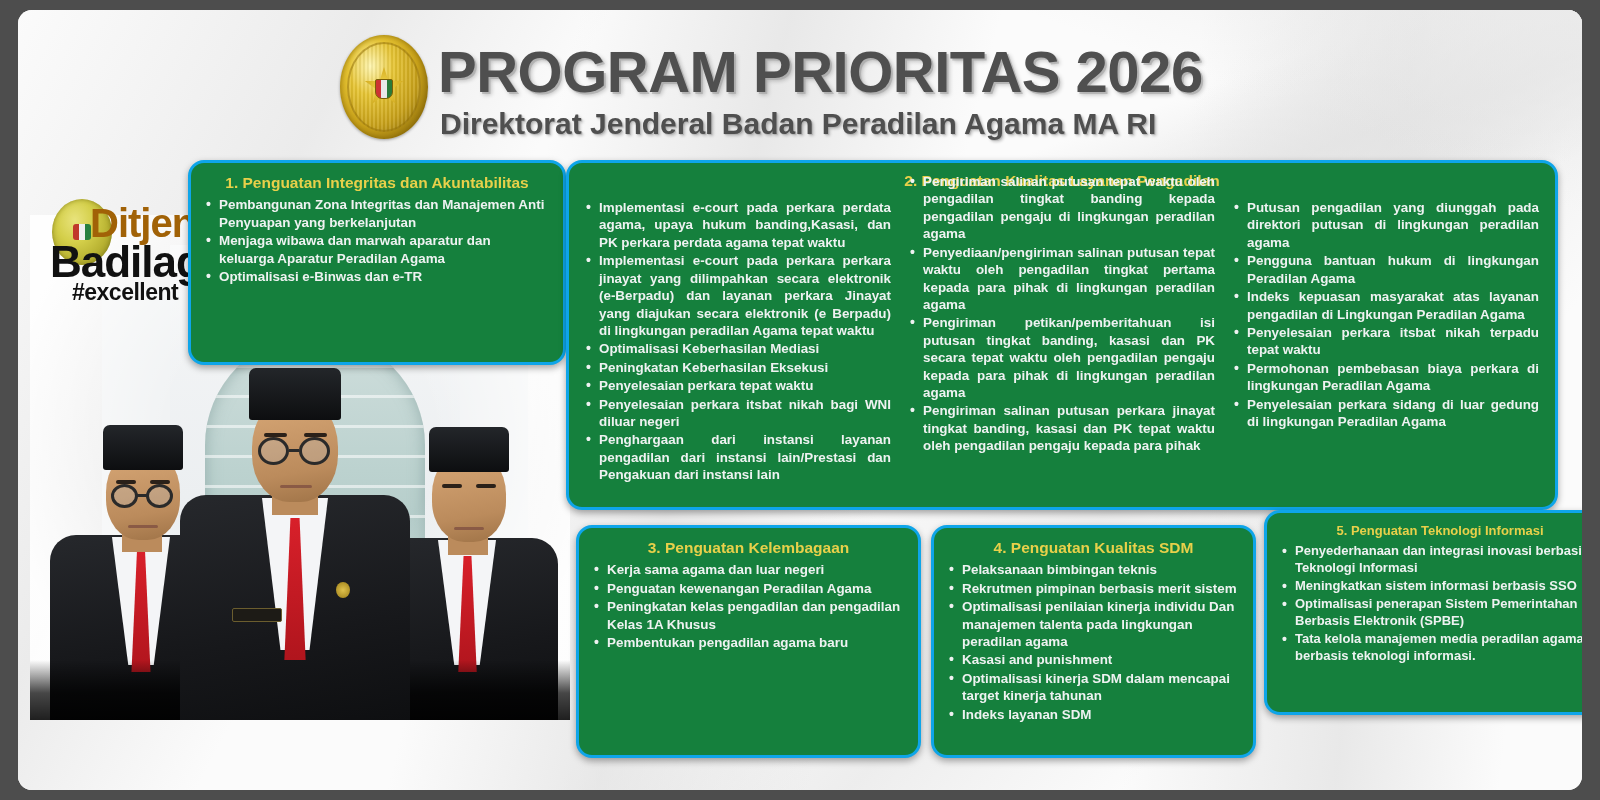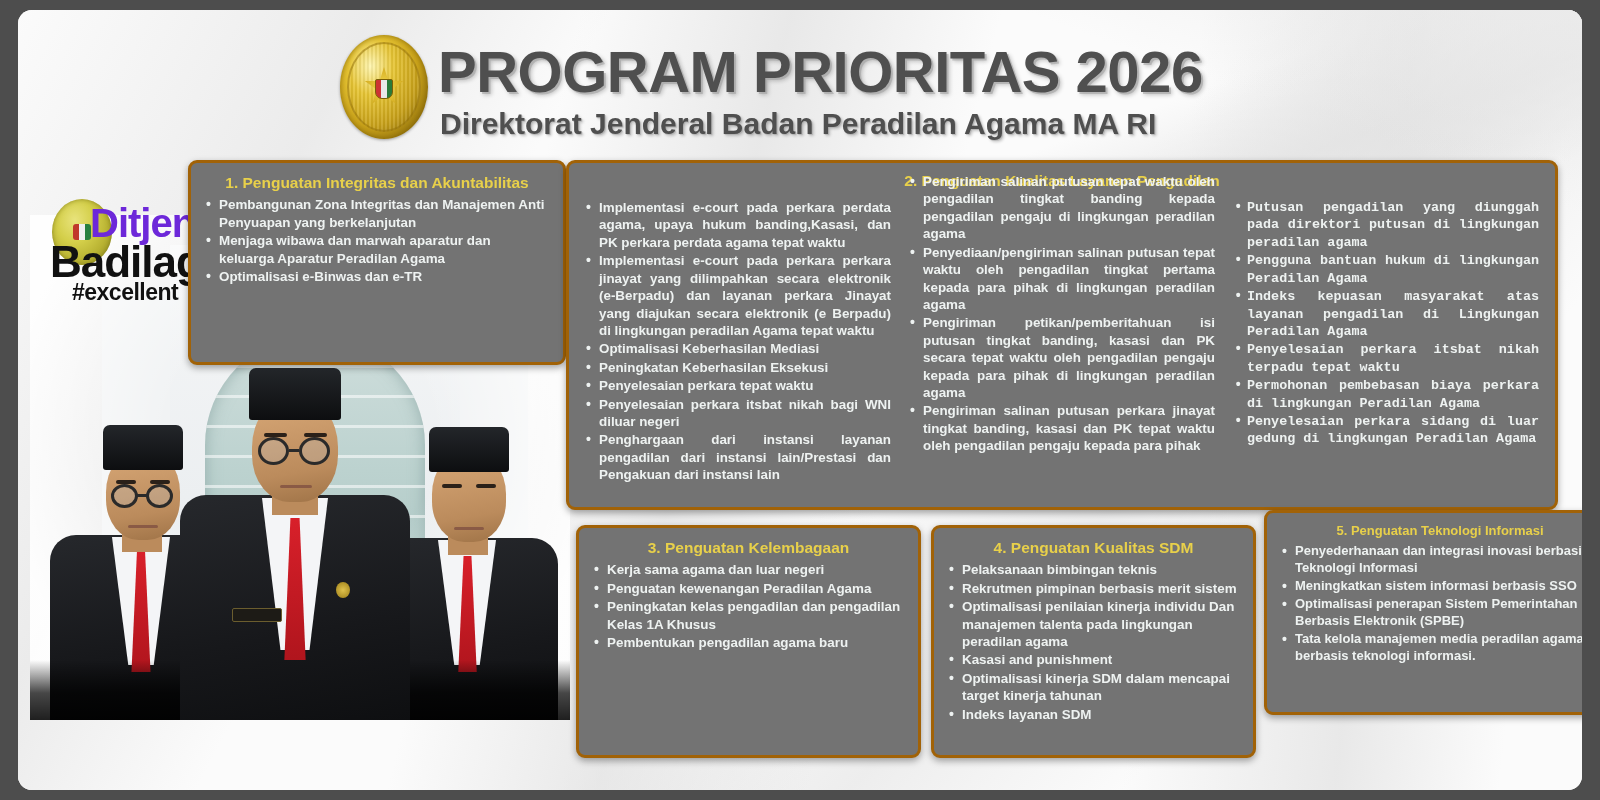--- a/index.html
+++ b/index.html
@@ -133,30 +133,30 @@
   #badilag .bcoin {
     position:absolute; left:6px; top:4px; width:60px; height:66px; border-radius:50%;
     background: radial-gradient(ellipse at 38% 32%, #e8e37c 0%, #d4cf4a 35%, #b8b232 65%, #8e8a22 100%);
     box-shadow: inset 0 0 5px rgba(100,95,10,.6);
   }
   #badilag .bcoin::after {
     content:""; position:absolute; left:50%; top:50%; transform:translate(-50%,-50%);
     width:18px; height:16px; border-radius:3px;
     background: linear-gradient(90deg,#c0392b 0 34%, #f0f0f0 34% 67%, #27803f 67% 100%);
   }
-  #badilag .bl1 { position:absolute; left:44px; top:6px; font-size:40px; font-weight:800; color:#6d28d9; letter-spacing:-1px; font-family:"Liberation Sans", sans-serif; }
+  #badilag .bl1 { position:absolute; left:44px; top:6px; font-size:40px; font-weight:800; color:#a16207; letter-spacing:-1px; font-family:"Liberation Sans", sans-serif; }
   #badilag .bl2 { position:absolute; left:4px; top:42px; font-size:44px; font-weight:800; color:#111; letter-spacing:-1px; }
   #badilag .bl3 { position:absolute; left:26px; top:84px; font-size:23px; font-weight:800; color:#111; letter-spacing:-0.5px; }
 
   
   .card {
     position:absolute;
-    background: #737373;
-    border: 3px solid #a16207;
-    border-radius: 9px;
+    background: #15803d;
+    border: 3px solid #0ea5e9;
+    border-radius: 16px;
     box-shadow: 0 3px 7px rgba(0,0,0,.35);
     color: #eef2f1;
     padding: 10px 14px 12px 14px;
   }
   .card-title {
     text-align:center; color:#e8d04a; font-weight:700; font-size:15.5px;
     margin-bottom: 4px; line-height: 1.25;
   }
   ul.items { list-style: none; }
   ul.items li {
@@ -173,21 +173,21 @@
     font-size: 14px; color: #eef2f1;
   }
   .justify li { text-align: justify; }
 
   #card1 { left:170px; top:150px; width:378px; height:205px; }
   #card2 { left:548px; top:150px; width:992px; height:350px; padding: 8px 16px 10px 16px; }
   #card2 .card-title { margin-bottom: 2px; }
   #card2-cols { display:flex; gap: 18px; margin-top: -20px; }
   #card2-cols > div { flex: 1; }
   #card2-cols > div:nth-child(1) { padding-top: 26px; }
-  #card2-cols > div:nth-child(3) { padding-top: 26px; font-family: Liberation Mono, monospace; }
+  #card2-cols > div:nth-child(3) { padding-top: 26px; }
   #card2-title-wrap { position:relative; height:22px; }
 
   #card3 { left:558px; top:515px; width:345px; height:233px; }
   #card4 { left:913px; top:515px; width:325px; height:233px; }
   #card5 { left:1246px; top:500px; width:352px; height:205px; }
   #card5 ul.items li, #card5 .card-title { font-size: 13px; }
 </style>
 </head>
 <body>
 

